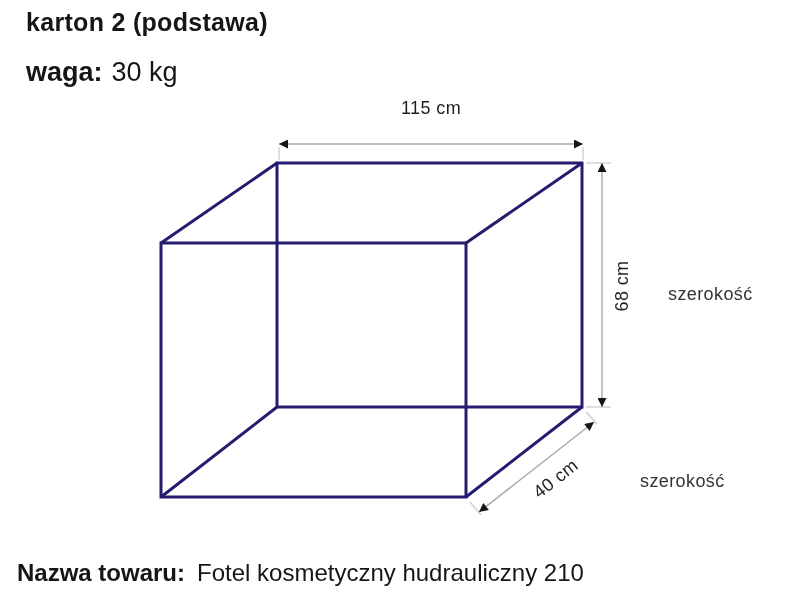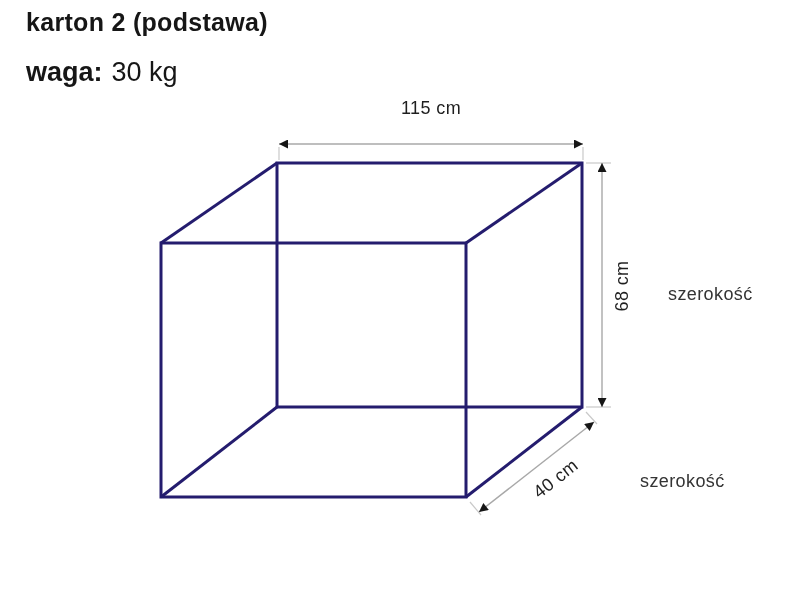--- a/index.html
+++ b/index.html
@@ -112,14 +112,17 @@
   </svg>
 
   <div class="abs dim-text dim-value length-value">115 cm</div>
 
   <div class="abs dim-text dim-value height-value">68 cm</div>
   <div class="abs dim-text dim-name height-name">szerokość</div>
 
   <div class="abs dim-text dim-value width-value">40 cm</div>
   <div class="abs dim-text dim-name width-name">szerokość</div>
 
+  <div class="abs product-line">
+    <span class="lbl">Nazwa towaru:</span><span>Fotel kosmetyczny hudrauliczny 210</span>
+  </div>
 
 </div>
 
 </body></html>

